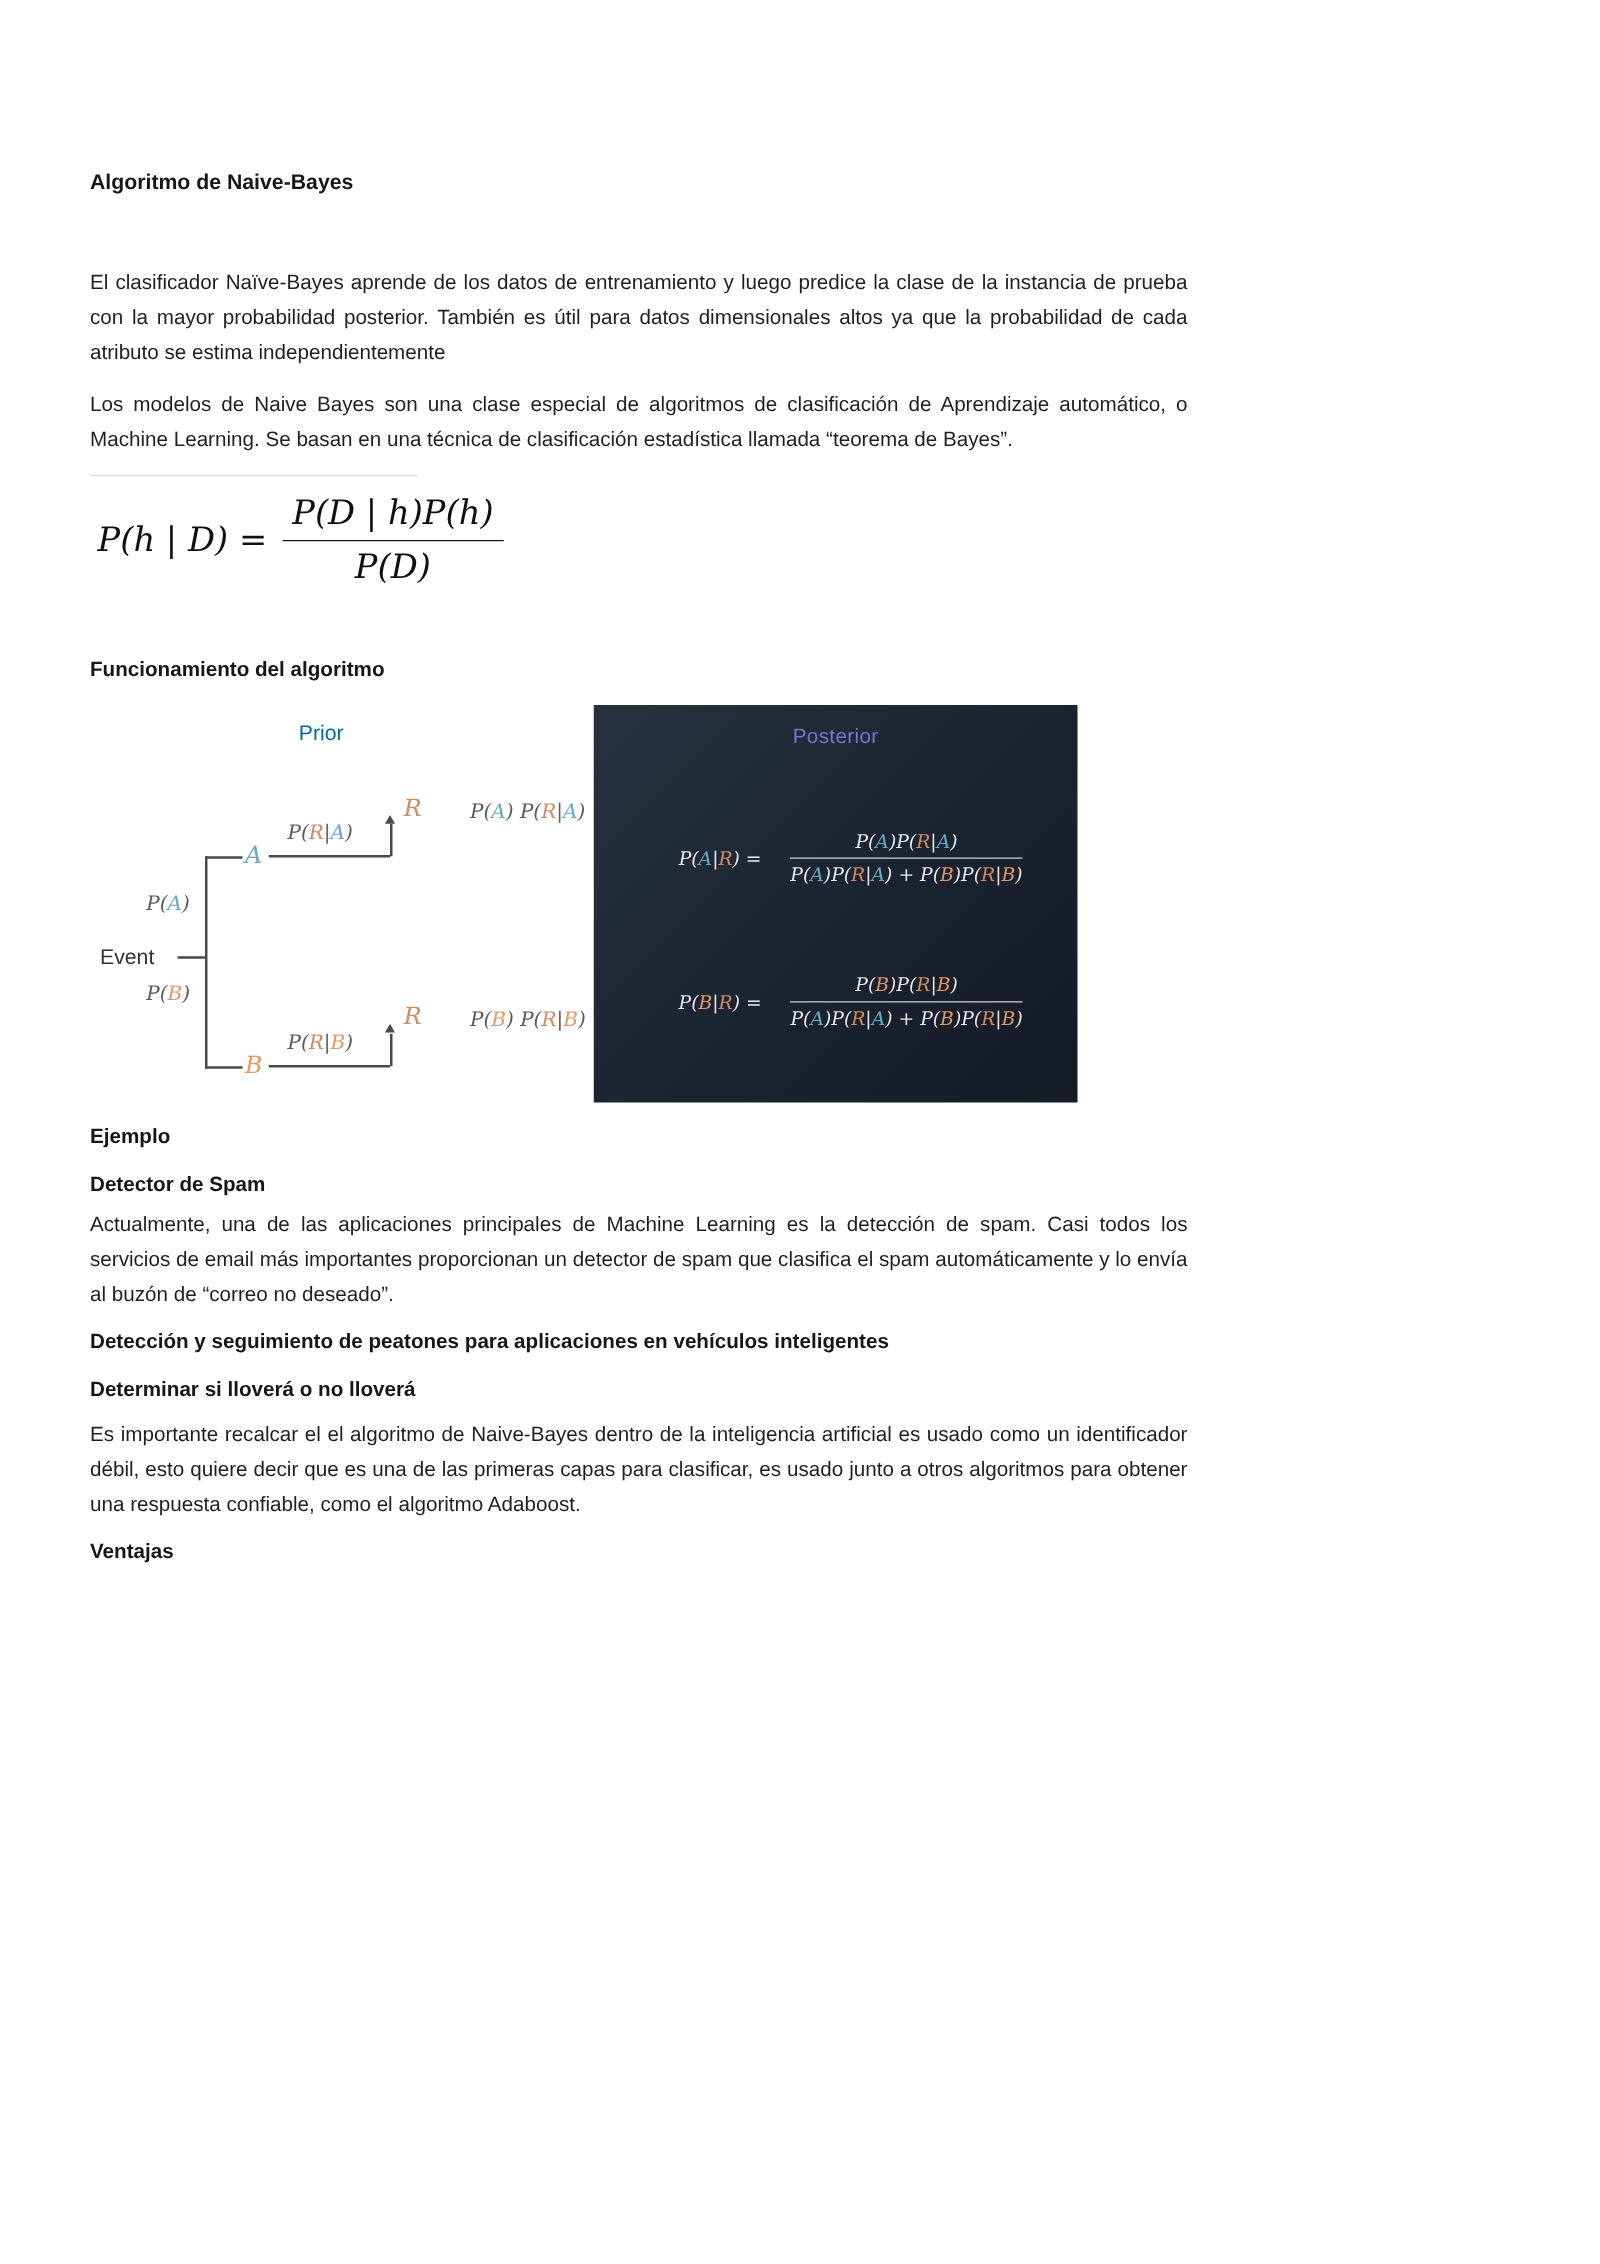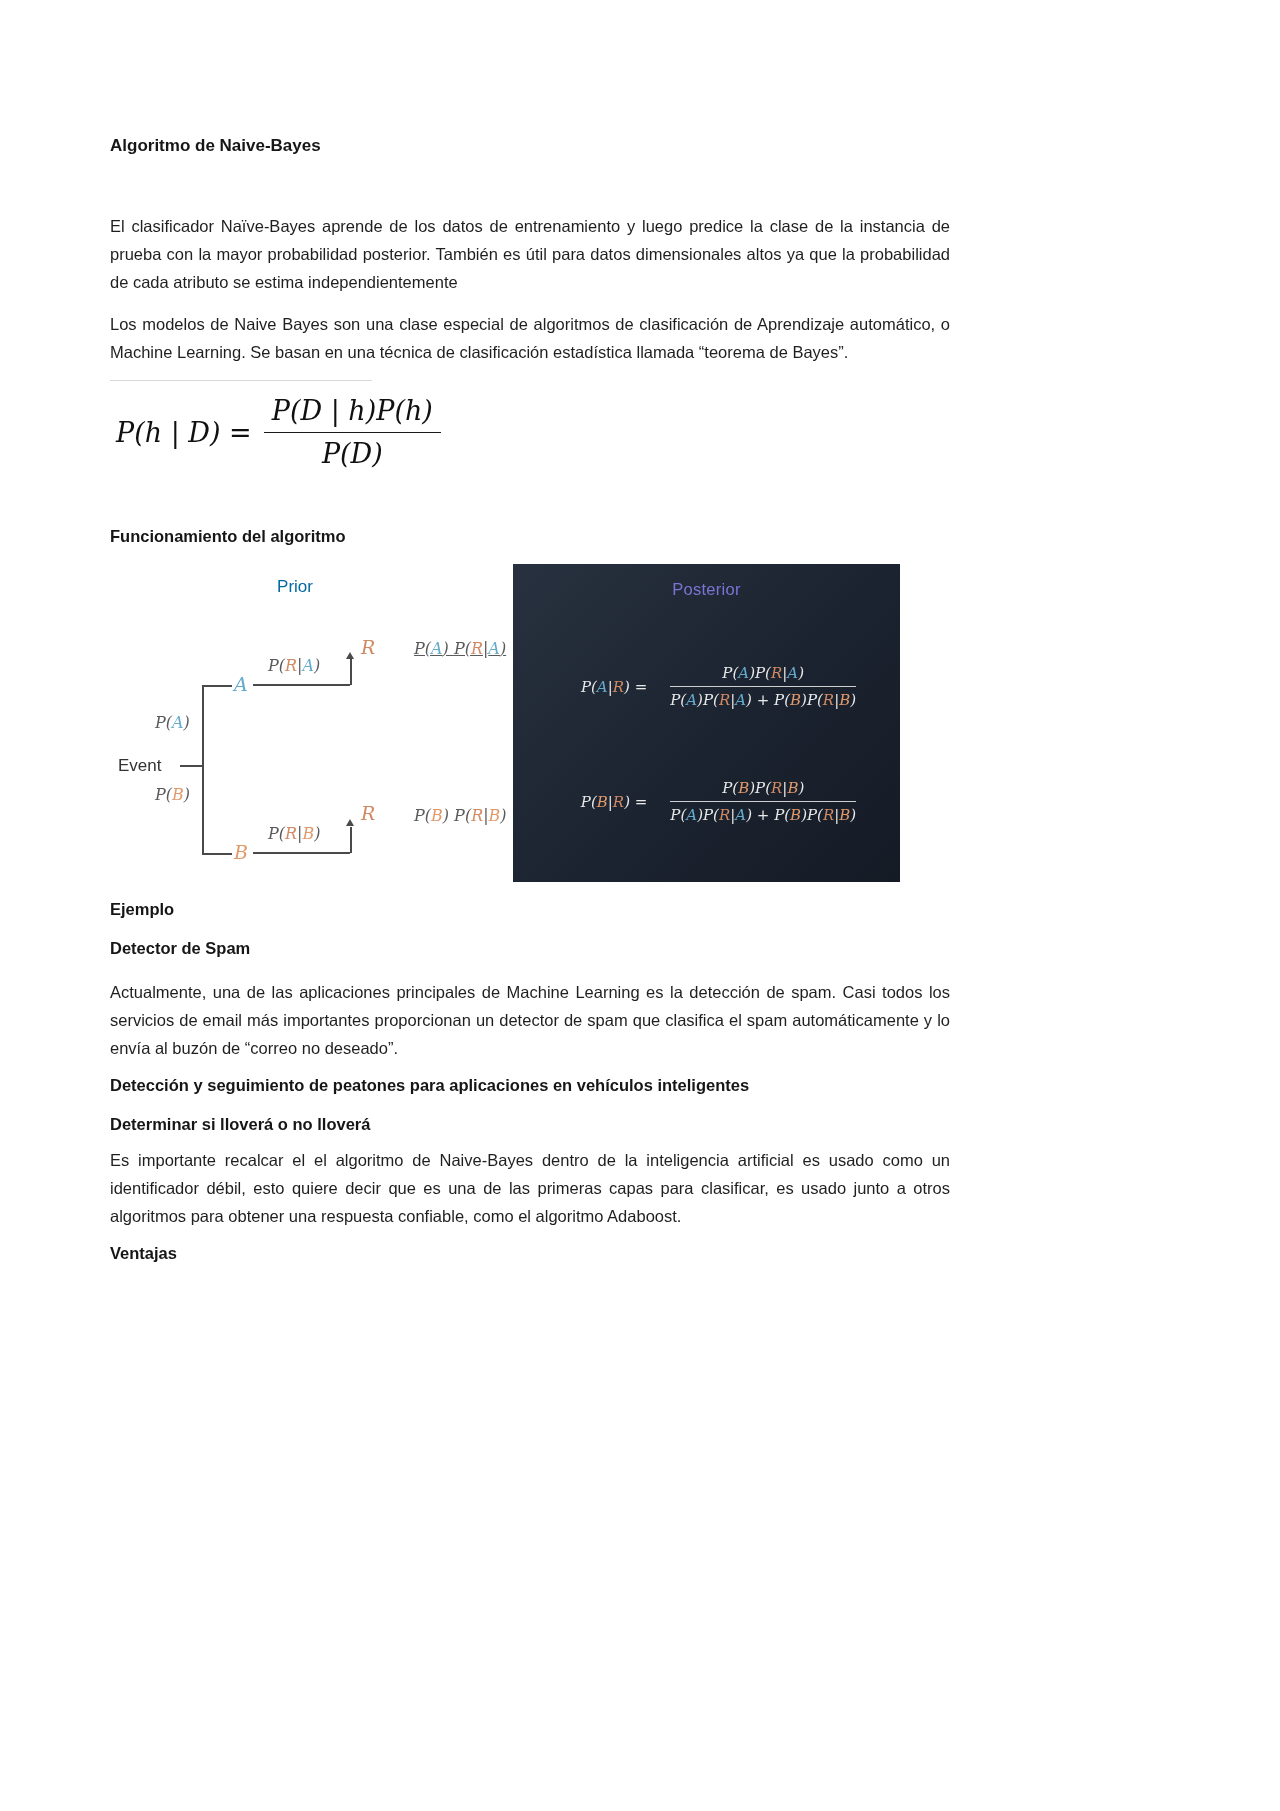--- a/index.html
+++ b/index.html
@@ -1,27 +1,27 @@
 <!DOCTYPE html>
 <html><head>
 <meta charset="utf-8">
 <style>
   * { box-sizing: border-box; }
   html, body { margin: 0; padding: 0; background: #ffffff; }
   .page {
     width: 1280px; height: 1811px; background: #ffffff;
-    padding: 136px 330px 40px 110px;
+    padding: 136px 330px 40px 72px;
     font-family: "Liberation Sans", sans-serif;
     color: #1f1f1f; position: relative; overflow: hidden;
   }
   .doc-title { font-size: 17px; font-weight: bold; margin: 0 0 56px; color: #161616; }
   .h-sec { font-size: 16.5px; font-weight: bold; color: #161616; }
   .h-funcionamiento { margin: 58px 0 18px; }
   .h-ejemplo { margin: 18px 0 20px; }
-  .h-spam { margin: 0 0 20px; }
+  .h-spam { margin: 0 0 8px; }
   .h-peatones { margin: 6px 0 20px; }
   .h-llovera { margin: 0 0 12px; }
   .h-ventajas { margin: 4px 0 12px; }
   p.body { font-size: 16.5px; line-height: 28px; text-align: justify; margin: 0 0 14px; }
 
   
   .formula-block { margin-top: 8px; }
   .mf-topline { width: 262px; border-top: 1px solid #d9d9d9; margin-bottom: 14px; }
   .mf { display: flex; align-items: center; gap: 12px;
         font-family: "DejaVu Serif", "Liberation Serif", serif;
@@ -94,21 +94,21 @@
     <span class="math" style="left:45px; top:149px;"><span>P(</span><span style="color: rgb(100, 170, 205);">A</span><span>)</span></span>
     <span class="math" style="left:45px; top:221px;"><span>P(</span><span style="color: rgb(226, 153, 106);">B</span><span>)</span></span>
     <span class="math node" style="left:124px; top:109px;"><span style="color: rgb(100, 170, 205);">A</span></span>
     <span class="math node" style="left:124px; top:277px;"><span style="color: rgb(226, 153, 106);">B</span></span>
 
     <div class="ln" style="left:143px; top:120px; width:97px; height:1.5px;"></div>
     <span class="math" style="left:158px; top:92px;"><span>P(</span><span style="color: rgb(209, 138, 99);">R</span><span>|</span><span style="color: rgb(100, 170, 205);">A</span><span>)</span></span>
     <div class="ln" style="left:240px; top:95px; width:1.5px; height:26px;"></div>
     <div class="arrow-head" style="left:236px; top:88px;"></div>
     <span class="math node" style="left:251px; top:72px;"><span style="color: rgb(209, 138, 99);">R</span></span>
-    <span class="math" style="left:304px; top:75px;text-decoration:underline;"><span>P(</span><span style="color: rgb(100, 170, 205);">A</span><span>) </span><span>P(</span><span style="color: rgb(209, 138, 99);">R</span><span>|</span><span style="color: rgb(100, 170, 205);">A</span><span>)</span></span>
+    <span class="math" style="left:304px; top:75px;"><span>P(</span><span style="color: rgb(100, 170, 205);">A</span><span>) </span><span>P(</span><span style="color: rgb(209, 138, 99);">R</span><span>|</span><span style="color: rgb(100, 170, 205);">A</span><span>)</span></span>
 
     <div class="ln" style="left:143px; top:288px; width:97px; height:1.5px;"></div>
     <span class="math" style="left:158px; top:260px;"><span>P(</span><span style="color: rgb(209, 138, 99);">R</span><span>|</span><span style="color: rgb(226, 153, 106);">B</span><span>)</span></span>
     <div class="ln" style="left:240px; top:263px; width:1.5px; height:26px;"></div>
     <div class="arrow-head" style="left:236px; top:255px;"></div>
     <span class="math node" style="left:251px; top:238px;"><span style="color: rgb(209, 138, 99);">R</span></span>
     <span class="math" style="left:304px; top:242px;"><span>P(</span><span style="color: rgb(226, 153, 106);">B</span><span>) </span><span>P(</span><span style="color: rgb(209, 138, 99);">R</span><span>|</span><span style="color: rgb(226, 153, 106);">B</span><span>)</span></span>
 
     <div class="fig-panel">
       <div class="posterior-label">Posterior</div>

